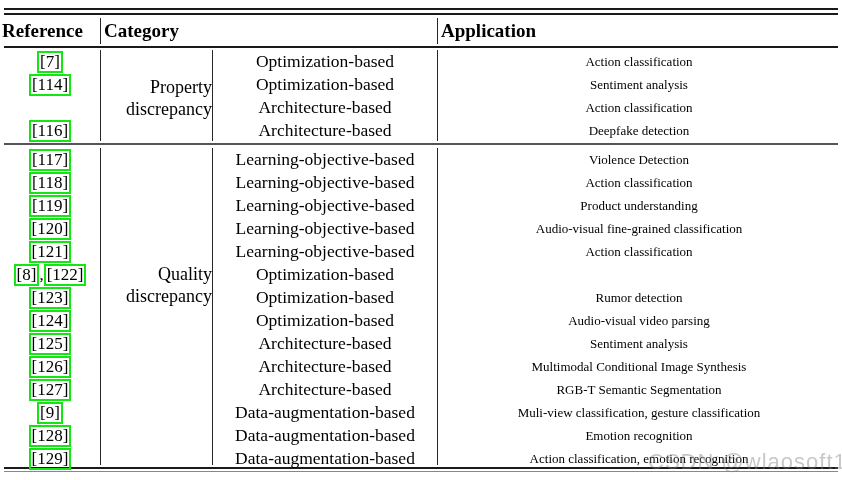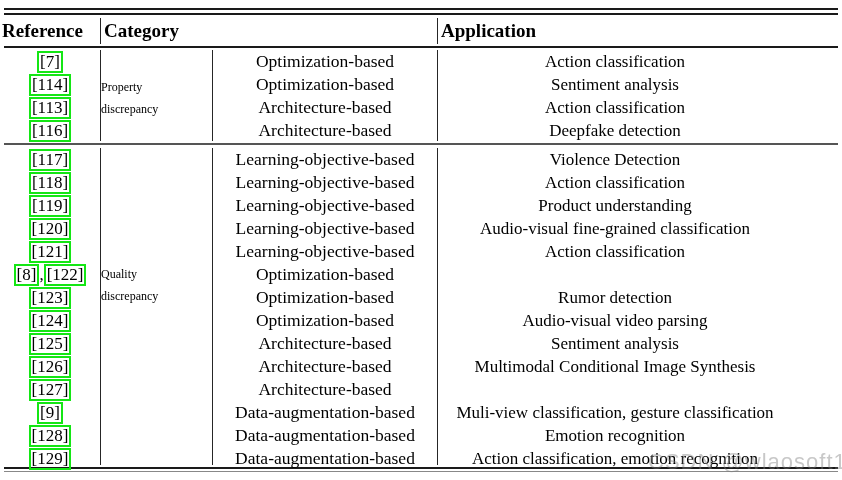--- a/index.html
+++ b/index.html
@@ -81,29 +81,29 @@
     position: absolute;
     top: 0;
     height: 23px;
     line-height: 23px;
     font-size: 17.5px;
     text-align: center;
     white-space: nowrap;
   }
   .cell-ref  { left: 0px;   width: 100px; font-size: 17px; }
   .cell-cat  { left: 213px; width: 224px; }
-  .cell-app  { left: 414px; width: 402px; font-size: 17px; }
+  .cell-app  { left: 438px; width: 402px; font-size: 13px; }
 
   
   .group-label {
     position: absolute;
     left: 101px;
     width: 111px;
-    text-align: left;
-    font-size: 12px;
+    text-align: right;
+    font-size: 18px;
     line-height: 22px;
   }
 
   
   .ref-wrap {
     display: inline-block;
     position: relative;
   }
   .hl {
     display: inline-block;
@@ -161,21 +161,20 @@
         <div class="cell cell-ref"><span class="ref-wrap"><span class="hl">[7]</span></span></div>
         <div class="cell cell-cat">Optimization-based</div>
         <div class="cell cell-app">Action classification</div>
       </div>
       <div class="row" style="top: 73px; padding-left: 16px;">
         <div class="cell cell-ref"><span class="ref-wrap"><span class="hl">[114]</span></span></div>
         <div class="cell cell-cat">Optimization-based</div>
         <div class="cell cell-app">Sentiment analysis</div>
       </div>
       <div class="row" style="top: 96px;">
-        <div class="cell cell-ref"><span class="ref-wrap"><span class="hl">[113]</span></span></div>
         <div class="cell cell-cat">Architecture-based</div>
         <div class="cell cell-app">Action classification</div>
       </div>
       <div class="row" style="top: 119px;">
         <div class="cell cell-ref"><span class="ref-wrap"><span class="hl">[116]</span></span></div>
         <div class="cell cell-cat">Architecture-based</div>
         <div class="cell cell-app">Deepfake detection</div>
       </div>
       <div class="group-label" style="top: 263px;">
         <div>Quality</div>
@@ -226,20 +225,21 @@
         <div class="cell cell-app">Sentiment analysis</div>
       </div>
       <div class="row" style="top: 355px;">
         <div class="cell cell-ref"><span class="ref-wrap"><span class="hl">[126]</span></span></div>
         <div class="cell cell-cat">Architecture-based</div>
         <div class="cell cell-app">Multimodal Conditional Image Synthesis</div>
       </div>
       <div class="row" style="top: 378px;">
         <div class="cell cell-ref"><span class="ref-wrap"><span class="hl">[127]</span></span></div>
         <div class="cell cell-cat">Architecture-based</div>
+        <div class="cell cell-app">RGB-T Semantic Segmentation</div>
       </div>
       <div class="row" style="top: 401px;">
         <div class="cell cell-ref"><span class="ref-wrap"><span class="hl">[9]</span></span></div>
         <div class="cell cell-cat">Data-augmentation-based</div>
         <div class="cell cell-app">Muli-view classification, gesture classification</div>
       </div>
       <div class="row" style="top: 424px;">
         <div class="cell cell-ref"><span class="ref-wrap"><span class="hl">[128]</span></span></div>
         <div class="cell cell-cat">Data-augmentation-based</div>
         <div class="cell cell-app">Emotion recognition</div>

